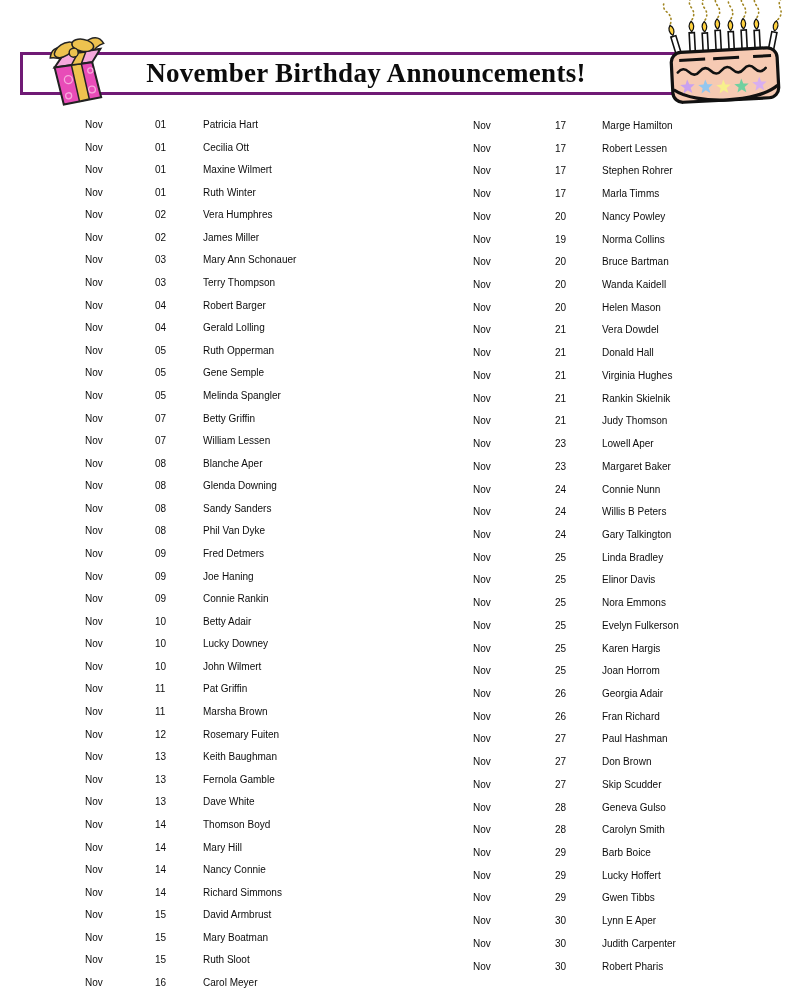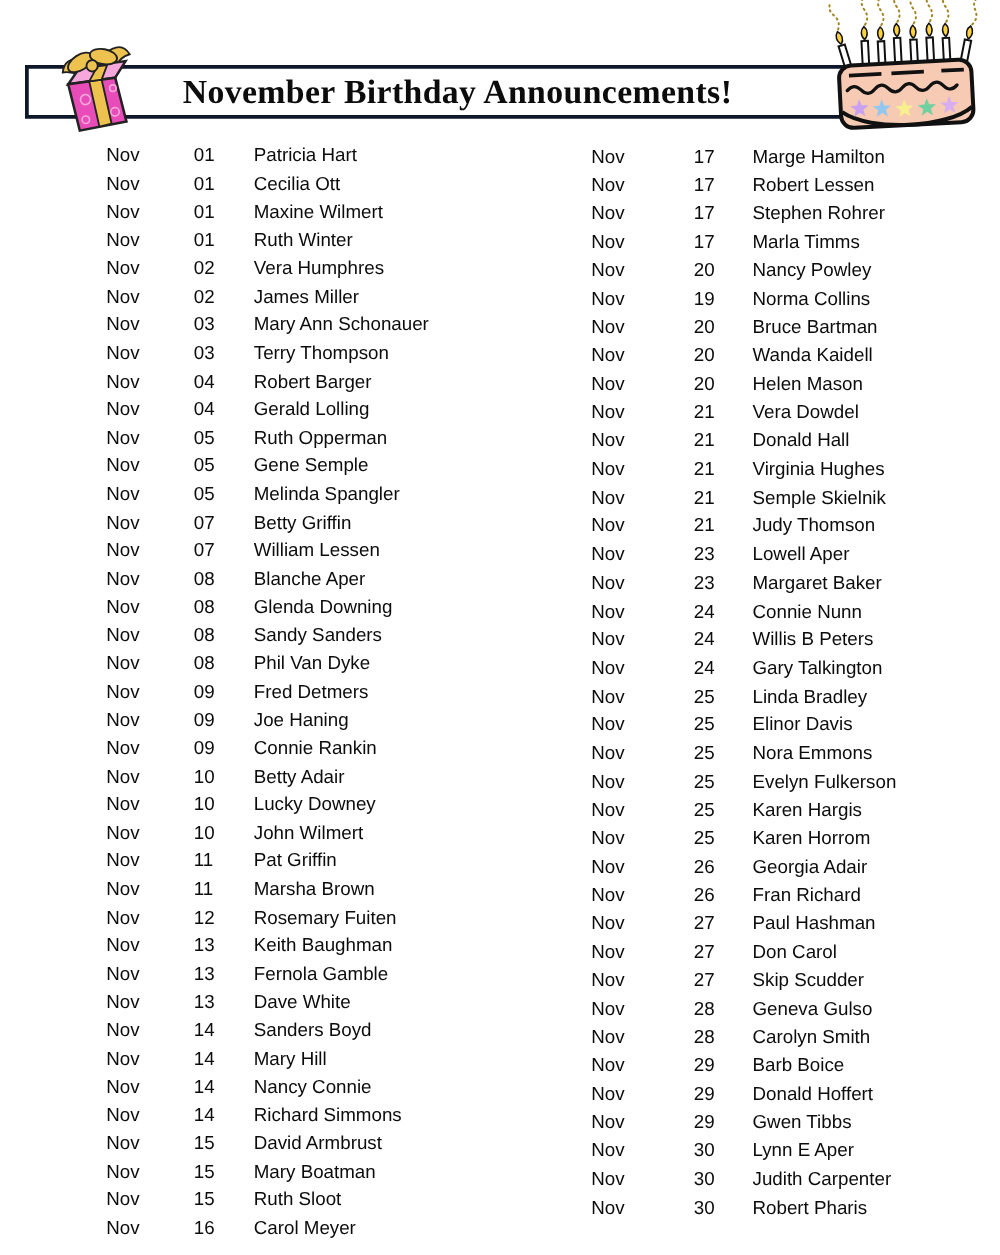--- a/index.html
+++ b/index.html
@@ -3,33 +3,33 @@
 <meta charset="utf-8">
 <style>
   html,body{margin:0;padding:0;}
   body{
     width:800px;height:1004px;background:#ffffff;position:relative;overflow:hidden;
     font-family:"Liberation Sans", sans-serif;color:#0c0c0c;
   }
   
   .banner{
     position:absolute;left:20px;top:52px;width:676px;height:43px;
-    border:3px solid #0f172a;box-sizing:border-box;background:#fff;z-index:1;
+    border:3px solid #701a75;box-sizing:border-box;background:#fff;z-index:1;
     display:flex;align-items:center;justify-content:center;
   }
   .page-title{
     font-family:"Liberation Serif", serif;font-weight:bold;font-size:27px;
     letter-spacing:0.3px;white-space:nowrap;transform:translateX(8px);
   }
   
   .deco{position:absolute;z-index:2;}
   .gift{left:42px;top:36px;}
   .cake{left:656px;top:0px;}
   
-  .list{position:absolute;font-size:15px;white-space:nowrap;}
+  .list{position:absolute;font-size:10px;white-space:nowrap;}
   .row{display:grid;}
   .list-left{left:85px;top:114px;}
   .list-left .row{grid-template-columns:70px 48px auto;line-height:22.58px;}
   .list-right{left:473px;top:115px;}
   .list-right .row{grid-template-columns:82px 47px auto;line-height:22.72px;}
 </style>
 </head>
 <body>
 
 <div class="banner">
@@ -274,21 +274,21 @@
       <span class="name">Fernola Gamble</span>
     </div>
     <div class="row">
       <span class="month">Nov</span>
       <span class="day">13</span>
       <span class="name">Dave White</span>
     </div>
     <div class="row">
       <span class="month">Nov</span>
       <span class="day">14</span>
-      <span class="name">Sanders Boyd</span>
+      <span class="name">Thomson Boyd</span>
     </div>
     <div class="row">
       <span class="month">Nov</span>
       <span class="day">14</span>
       <span class="name">Mary Hill</span>
     </div>
     <div class="row">
       <span class="month">Nov</span>
       <span class="day">14</span>
       <span class="name">Nancy Connie</span>
@@ -376,21 +376,21 @@
       <span class="name">Donald Hall</span>
     </div>
     <div class="row">
       <span class="month">Nov</span>
       <span class="day">21</span>
       <span class="name">Virginia Hughes</span>
     </div>
     <div class="row">
       <span class="month">Nov</span>
       <span class="day">21</span>
-      <span class="name">Semple Skielnik</span>
+      <span class="name">Rankin Skielnik</span>
     </div>
     <div class="row">
       <span class="month">Nov</span>
       <span class="day">21</span>
       <span class="name">Judy Thomson</span>
     </div>
     <div class="row">
       <span class="month">Nov</span>
       <span class="day">23</span>
       <span class="name">Lowell Aper</span>
@@ -436,41 +436,41 @@
       <span class="name">Evelyn Fulkerson</span>
     </div>
     <div class="row">
       <span class="month">Nov</span>
       <span class="day">25</span>
       <span class="name">Karen Hargis</span>
     </div>
     <div class="row">
       <span class="month">Nov</span>
       <span class="day">25</span>
-      <span class="name">Karen Horrom</span>
+      <span class="name">Joan Horrom</span>
     </div>
     <div class="row">
       <span class="month">Nov</span>
       <span class="day">26</span>
       <span class="name">Georgia Adair</span>
     </div>
     <div class="row">
       <span class="month">Nov</span>
       <span class="day">26</span>
       <span class="name">Fran Richard</span>
     </div>
     <div class="row">
       <span class="month">Nov</span>
       <span class="day">27</span>
       <span class="name">Paul Hashman</span>
     </div>
     <div class="row">
       <span class="month">Nov</span>
       <span class="day">27</span>
-      <span class="name">Don Carol</span>
+      <span class="name">Don Brown</span>
     </div>
     <div class="row">
       <span class="month">Nov</span>
       <span class="day">27</span>
       <span class="name">Skip Scudder</span>
     </div>
     <div class="row">
       <span class="month">Nov</span>
       <span class="day">28</span>
       <span class="name">Geneva Gulso</span>
@@ -481,21 +481,21 @@
       <span class="name">Carolyn Smith</span>
     </div>
     <div class="row">
       <span class="month">Nov</span>
       <span class="day">29</span>
       <span class="name">Barb Boice</span>
     </div>
     <div class="row">
       <span class="month">Nov</span>
       <span class="day">29</span>
-      <span class="name">Donald Hoffert</span>
+      <span class="name">Lucky Hoffert</span>
     </div>
     <div class="row">
       <span class="month">Nov</span>
       <span class="day">29</span>
       <span class="name">Gwen Tibbs</span>
     </div>
     <div class="row">
       <span class="month">Nov</span>
       <span class="day">30</span>
       <span class="name">Lynn E Aper</span>

